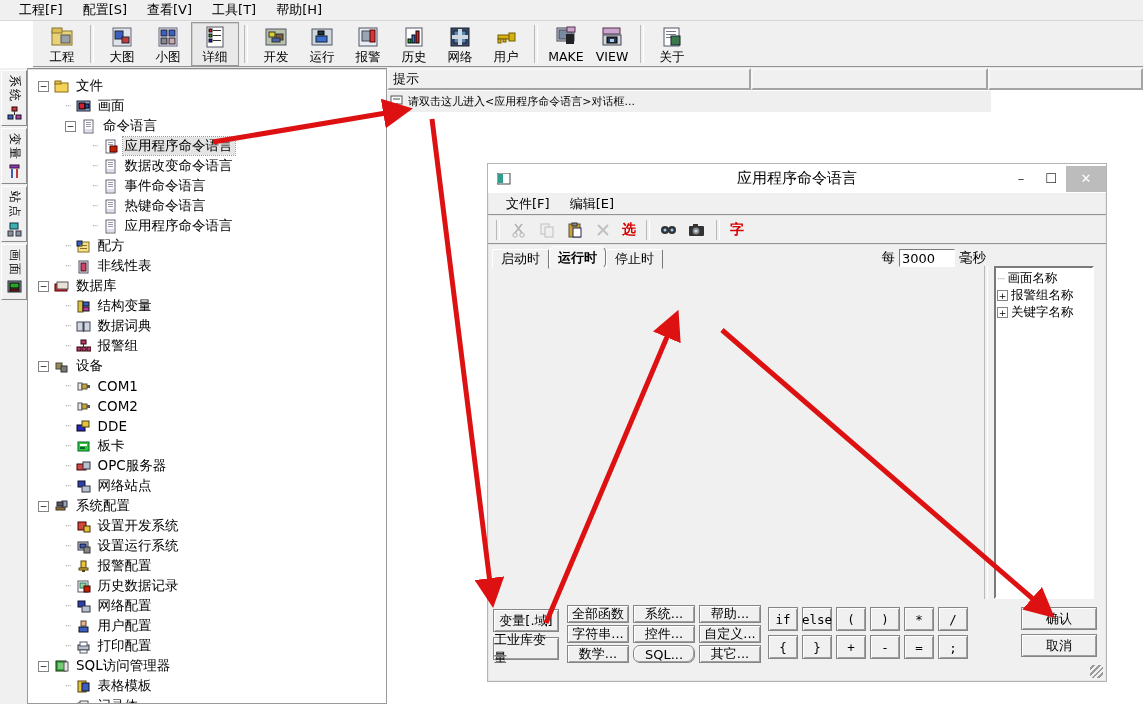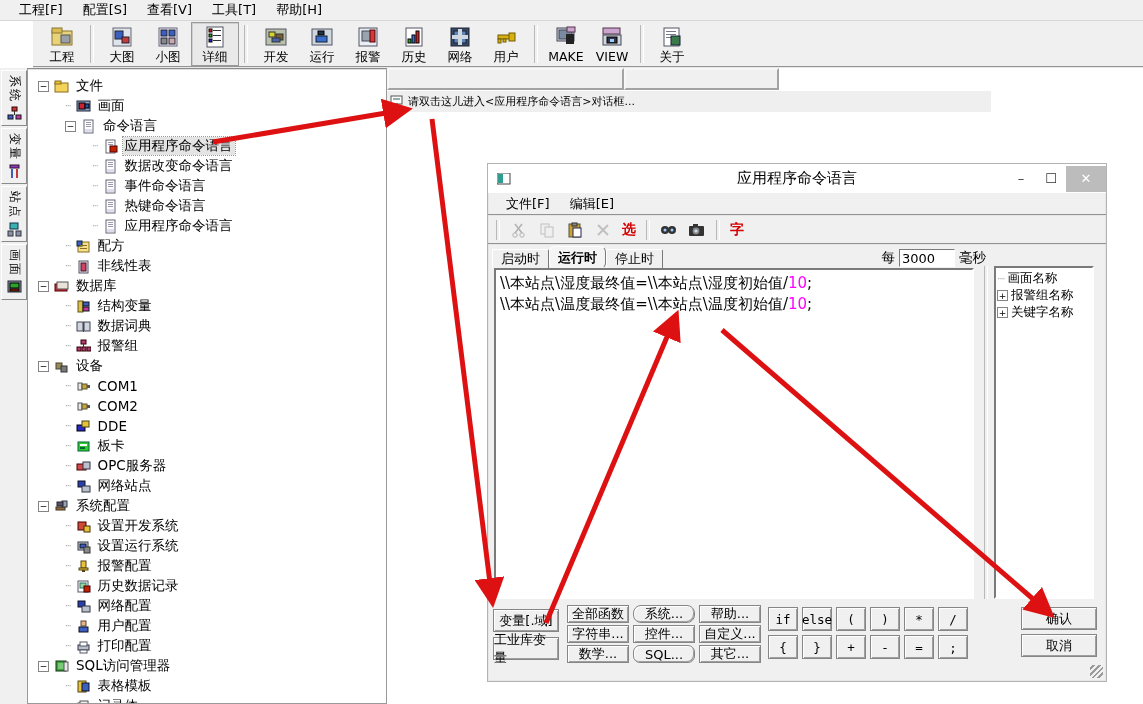--- a/index.html
+++ b/index.html
@@ -638,20 +638,21 @@
         <svg width="15" height="15">
           <rect x="2" y="4" width="10" height="8" fill="#cfd6de" stroke="#334"></rect>
           <rect x="4" y="2" width="8" height="3" fill="#eee" stroke="#555"></rect>
         </svg>
       </span>
       <span class="tlabel">记录体</span>
     </div>
   </div>
 
 <div id="listheader" class="abs">
+  <div class="hcell" style="width:364px">提示</div>
   <div class="hcell" style="width:237px"></div>
   <div class="hcell" style="width:155px"></div>
 </div>
 <div id="hintrow" class="abs">
   <span>
     <svg width="14" height="13">
         <rect x="1" y="1" width="11" height="8" fill="#fff" stroke="#555"></rect>
         <rect x="3" y="3" width="7" height="2" fill="#9aa"></rect>
         <path d="M4 9 L4 12 L8 9 Z" fill="#fff" stroke="#555"></path>
       </svg>
@@ -729,42 +730,41 @@
   <div id="dlg-tabs">
       <div class="tab">启动时</div>
       <div class="tab active">运行时</div>
       <div class="tab">停止时</div>
     </div>
   <div id="interval">
     <span>每</span>
     <input value="3000" style="">
     <span>毫秒</span>
   </div>
-  <div id="codebox"><div><span>\\本站点\湿度最终值=\\本站点\湿度初始值/</span><span class="magenta">10</span><span>;</span></div><div><span>\\本站点\温度最终值=\\本站点\温度初始值/</span><span class="magenta">10</span><span>;</span></div></div>
   <div id="vsep"></div>
   <div id="rbox">
       <div class="rnode">
         <span class="dots">····</span>
         <span>画面名称</span>
       </div>
       <div class="rnode">
         <span class="expander">+</span>
         <span>报警组名称</span>
       </div>
       <div class="rnode">
         <span class="expander">+</span>
         <span>关键字名称</span>
       </div>
     </div>
   <div id="dlg-buttons"></div>
   <div id="grip"></div>
 <div class="btn" style="position: absolute; left: 5px; top: 445px; width: 66px; height: 23px;">变量[.域]</div>
     <div class="btn" style="position: absolute; left: 5px; top: 473px; width: 66px; height: 23px;">工业库变量</div>
     <div class="btn" style="position: absolute; left: 79px; top: 441px; width: 62px; height: 18px;">全部函数</div>
-    <div class="btn" style="position: absolute; left: 145px; top: 441px; width: 62px; height: 18px; border-radius: 8px;">系统...</div>
+    <div class="btn" style="position: absolute; left: 145px; top: 441px; width: 62px; height: 18px;">系统...</div>
     <div class="btn" style="position: absolute; left: 211px; top: 441px; width: 62px; height: 18px;">帮助...</div>
     <div class="btn" style="position: absolute; left: 79px; top: 461px; width: 62px; height: 18px;">字符串...</div>
     <div class="btn" style="position: absolute; left: 145px; top: 461px; width: 62px; height: 18px;">控件...</div>
     <div class="btn" style="position: absolute; left: 211px; top: 461px; width: 62px; height: 18px;">自定义...</div>
     <div class="btn" style="position: absolute; left: 79px; top: 481px; width: 62px; height: 18px;">数学...</div>
     <div class="btn" style="position: absolute; left: 145px; top: 481px; width: 62px; height: 18px; border-radius: 7px;">SQL...</div>
     <div class="btn" style="position: absolute; left: 211px; top: 481px; width: 62px; height: 18px;">其它...</div>
     <div class="btn mono" style="position: absolute; left: 280px; top: 443px; width: 30px; height: 24px;">if</div>
     <div class="btn mono" style="position: absolute; left: 314px; top: 443px; width: 30px; height: 24px;">else</div>
     <div class="btn mono" style="position: absolute; left: 348px; top: 443px; width: 30px; height: 24px;">(</div>

